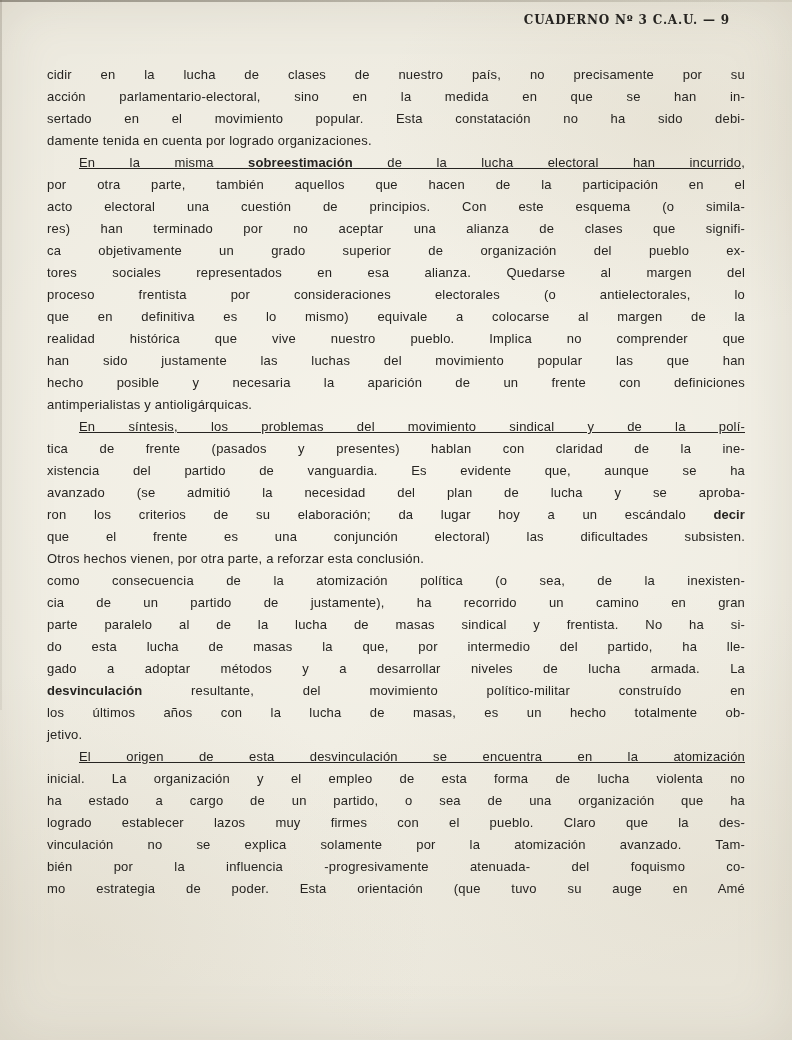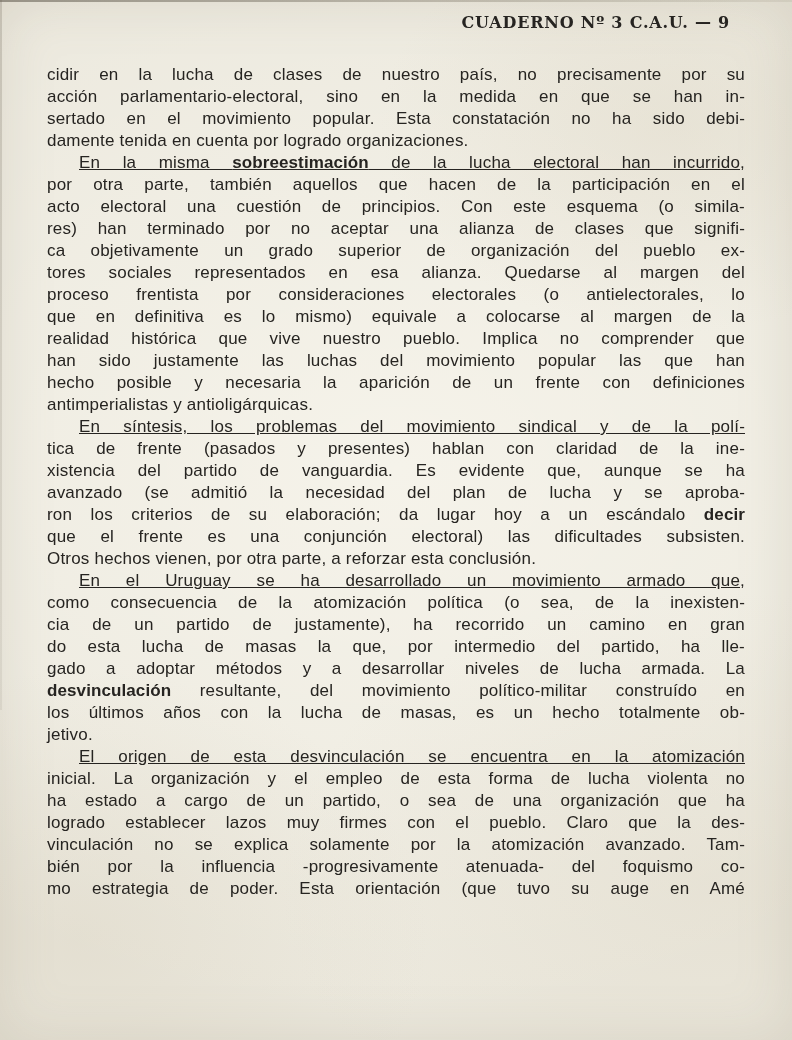--- a/index.html
+++ b/index.html
@@ -36,21 +36,21 @@
     top: 0; left: 0; bottom: 330px;
     width: 2px;
     background: linear-gradient(to bottom, rgba(110,102,88,0.25), rgba(110,102,88,0.10));
   }
   .text-block {
     position: absolute;
     top: 64px;
     left: 47px;
     width: 698px;
     color: #262421;
-    font-size: 17px;
+    font-size: 13px;
     letter-spacing: 0.2px;
   }
   .line {
     height: 22px;
     line-height: 22px;
     white-space: normal;
     text-align: justify;
     text-align-last: justify;
     -moz-text-align-last: justify;
   }
@@ -65,21 +65,21 @@
   .line b {
     font-weight: bold;
     letter-spacing: 0.1px;
   }
   .footer-line {
     margin-top: 13px;
     padding-right: 62px;
     text-align: right;
     font-family: "DejaVu Serif", "Liberation Serif", serif;
     font-weight: bold;
-    font-size: 16px;
+    font-size: 12px;
     letter-spacing: 0.8px;
     color: #262421;
   }
 </style>
 </head>
 <body>
 
 <div class="scan-page">
   <div class="edge-top"></div>
   <div class="edge-left"></div>
@@ -102,23 +102,23 @@
       <div class="line"><span>han sido justamente las luchas del movimiento popular las que han</span></div>
       <div class="line"><span>hecho posible y necesaria la aparición de un frente con definiciones</span></div>
       <div class="line end"><span>antimperialistas y antioligárquicas.</span></div>
       <div class="line indent"><span>En síntesis, los problemas del movimiento sindical y de la polí-</span></div>
       <div class="line"><span>tica de frente (pasados y presentes) hablan con claridad de la ine-</span></div>
       <div class="line"><span>xistencia del partido de vanguardia. Es evidente que, aunque se ha</span></div>
       <div class="line"><span>avanzado (se admitió la necesidad del plan de lucha y se aproba-</span></div>
       <div class="line"><span>ron los criterios de su elaboración; da lugar hoy a un escándalo </span><b>decir</b></div>
       <div class="line"><span>que el frente es una conjunción electoral) las dificultades subsisten.</span></div>
       <div class="line end"><span>Otros hechos vienen, por otra parte, a reforzar esta conclusión.</span></div>
-      <div class="line indent"><span>En el Uruguay se ha desarrollado un movimiento armado que,</span></div>
       <div class="line"><span>como consecuencia de la atomización política (o sea, de la inexisten-</span></div>
       <div class="line"><span>cia de un partido de justamente), ha recorrido un camino en gran</span></div>
+      <div class="line"><span>parte paralelo al de la lucha de masas sindical y frentista. No ha si-</span></div>
       <div class="line"><span>do esta lucha de masas la que, por intermedio del partido, ha lle-</span></div>
       <div class="line"><span>gado a adoptar métodos y a desarrollar niveles de lucha armada. La</span></div>
       <div class="line"><b>desvinculación</b><span> resultante, del movimiento político-militar construído en</span></div>
       <div class="line"><span>los últimos años con la lucha de masas, es un hecho totalmente ob-</span></div>
       <div class="line end"><span>jetivo.</span></div>
       <div class="line indent"><span>El origen de esta desvinculación se encuentra en la atomización</span></div>
       <div class="line"><span>inicial. La organización y el empleo de esta forma de lucha violenta no</span></div>
       <div class="line"><span>ha estado a cargo de un partido, o sea de una organización que ha</span></div>
       <div class="line"><span>logrado establecer lazos muy firmes con el pueblo. Claro que la des-</span></div>
       <div class="line"><span>vinculación no se explica solamente por la atomización avanzado. Tam-</span></div>

